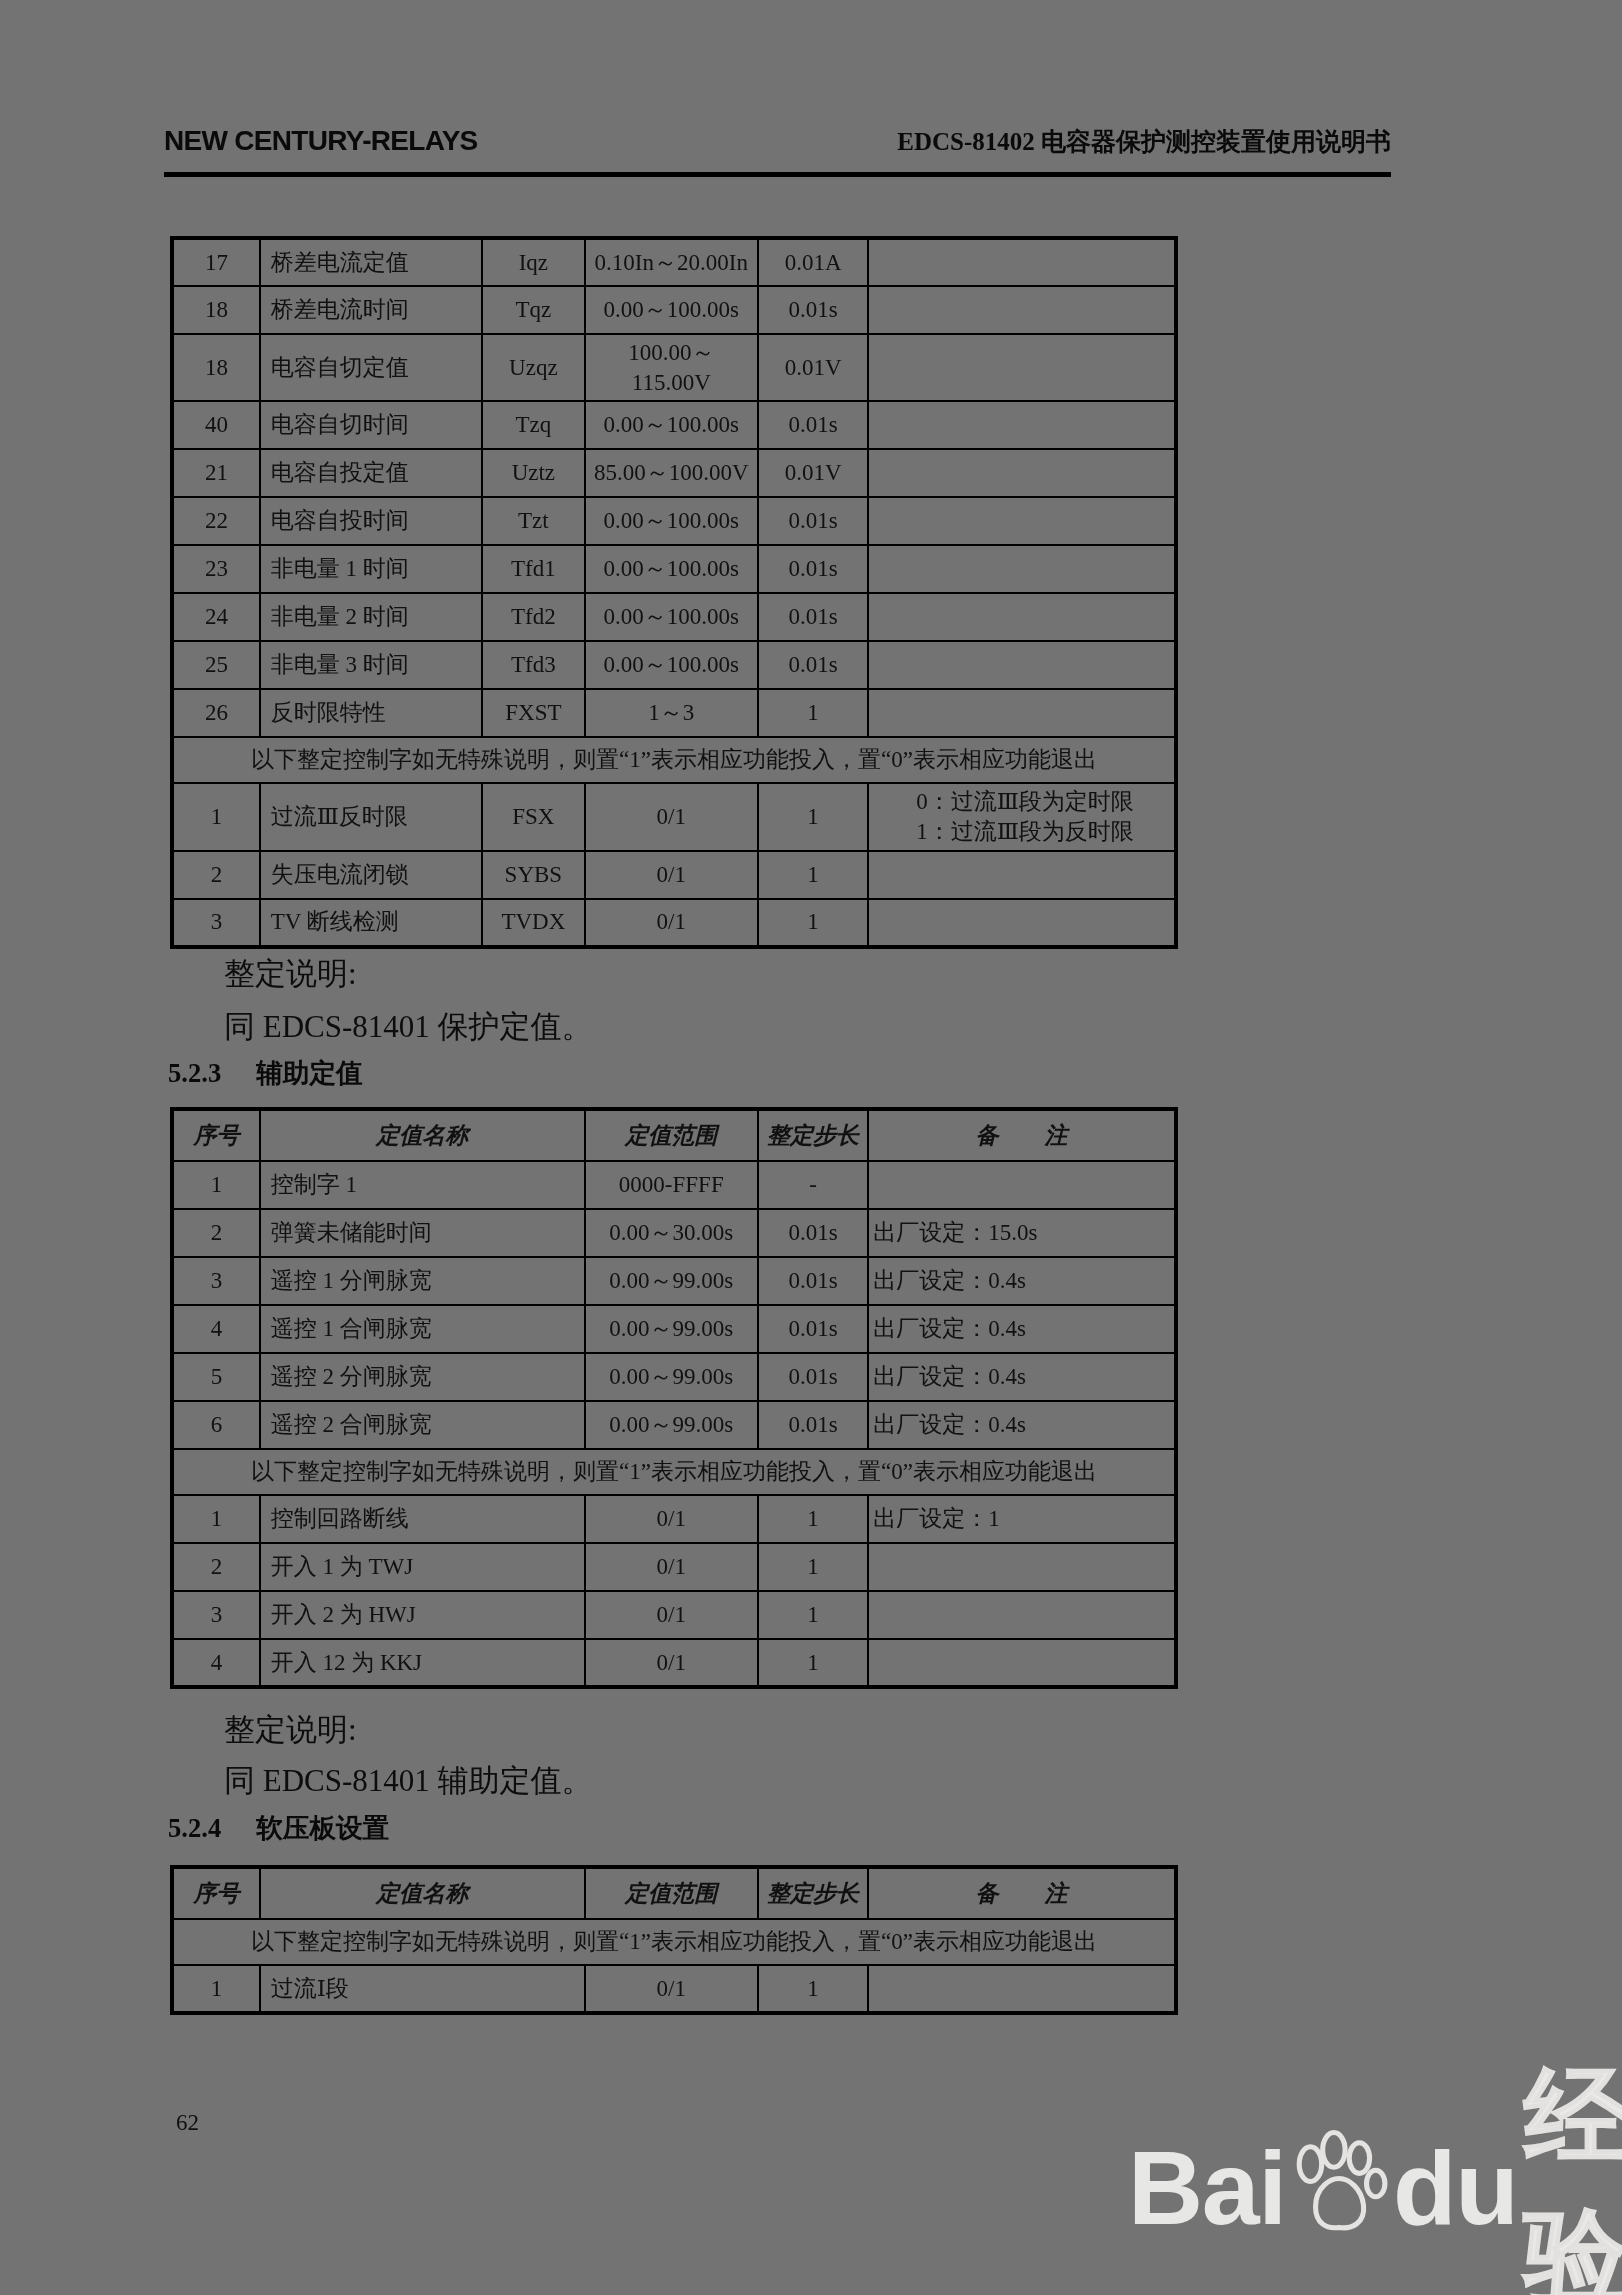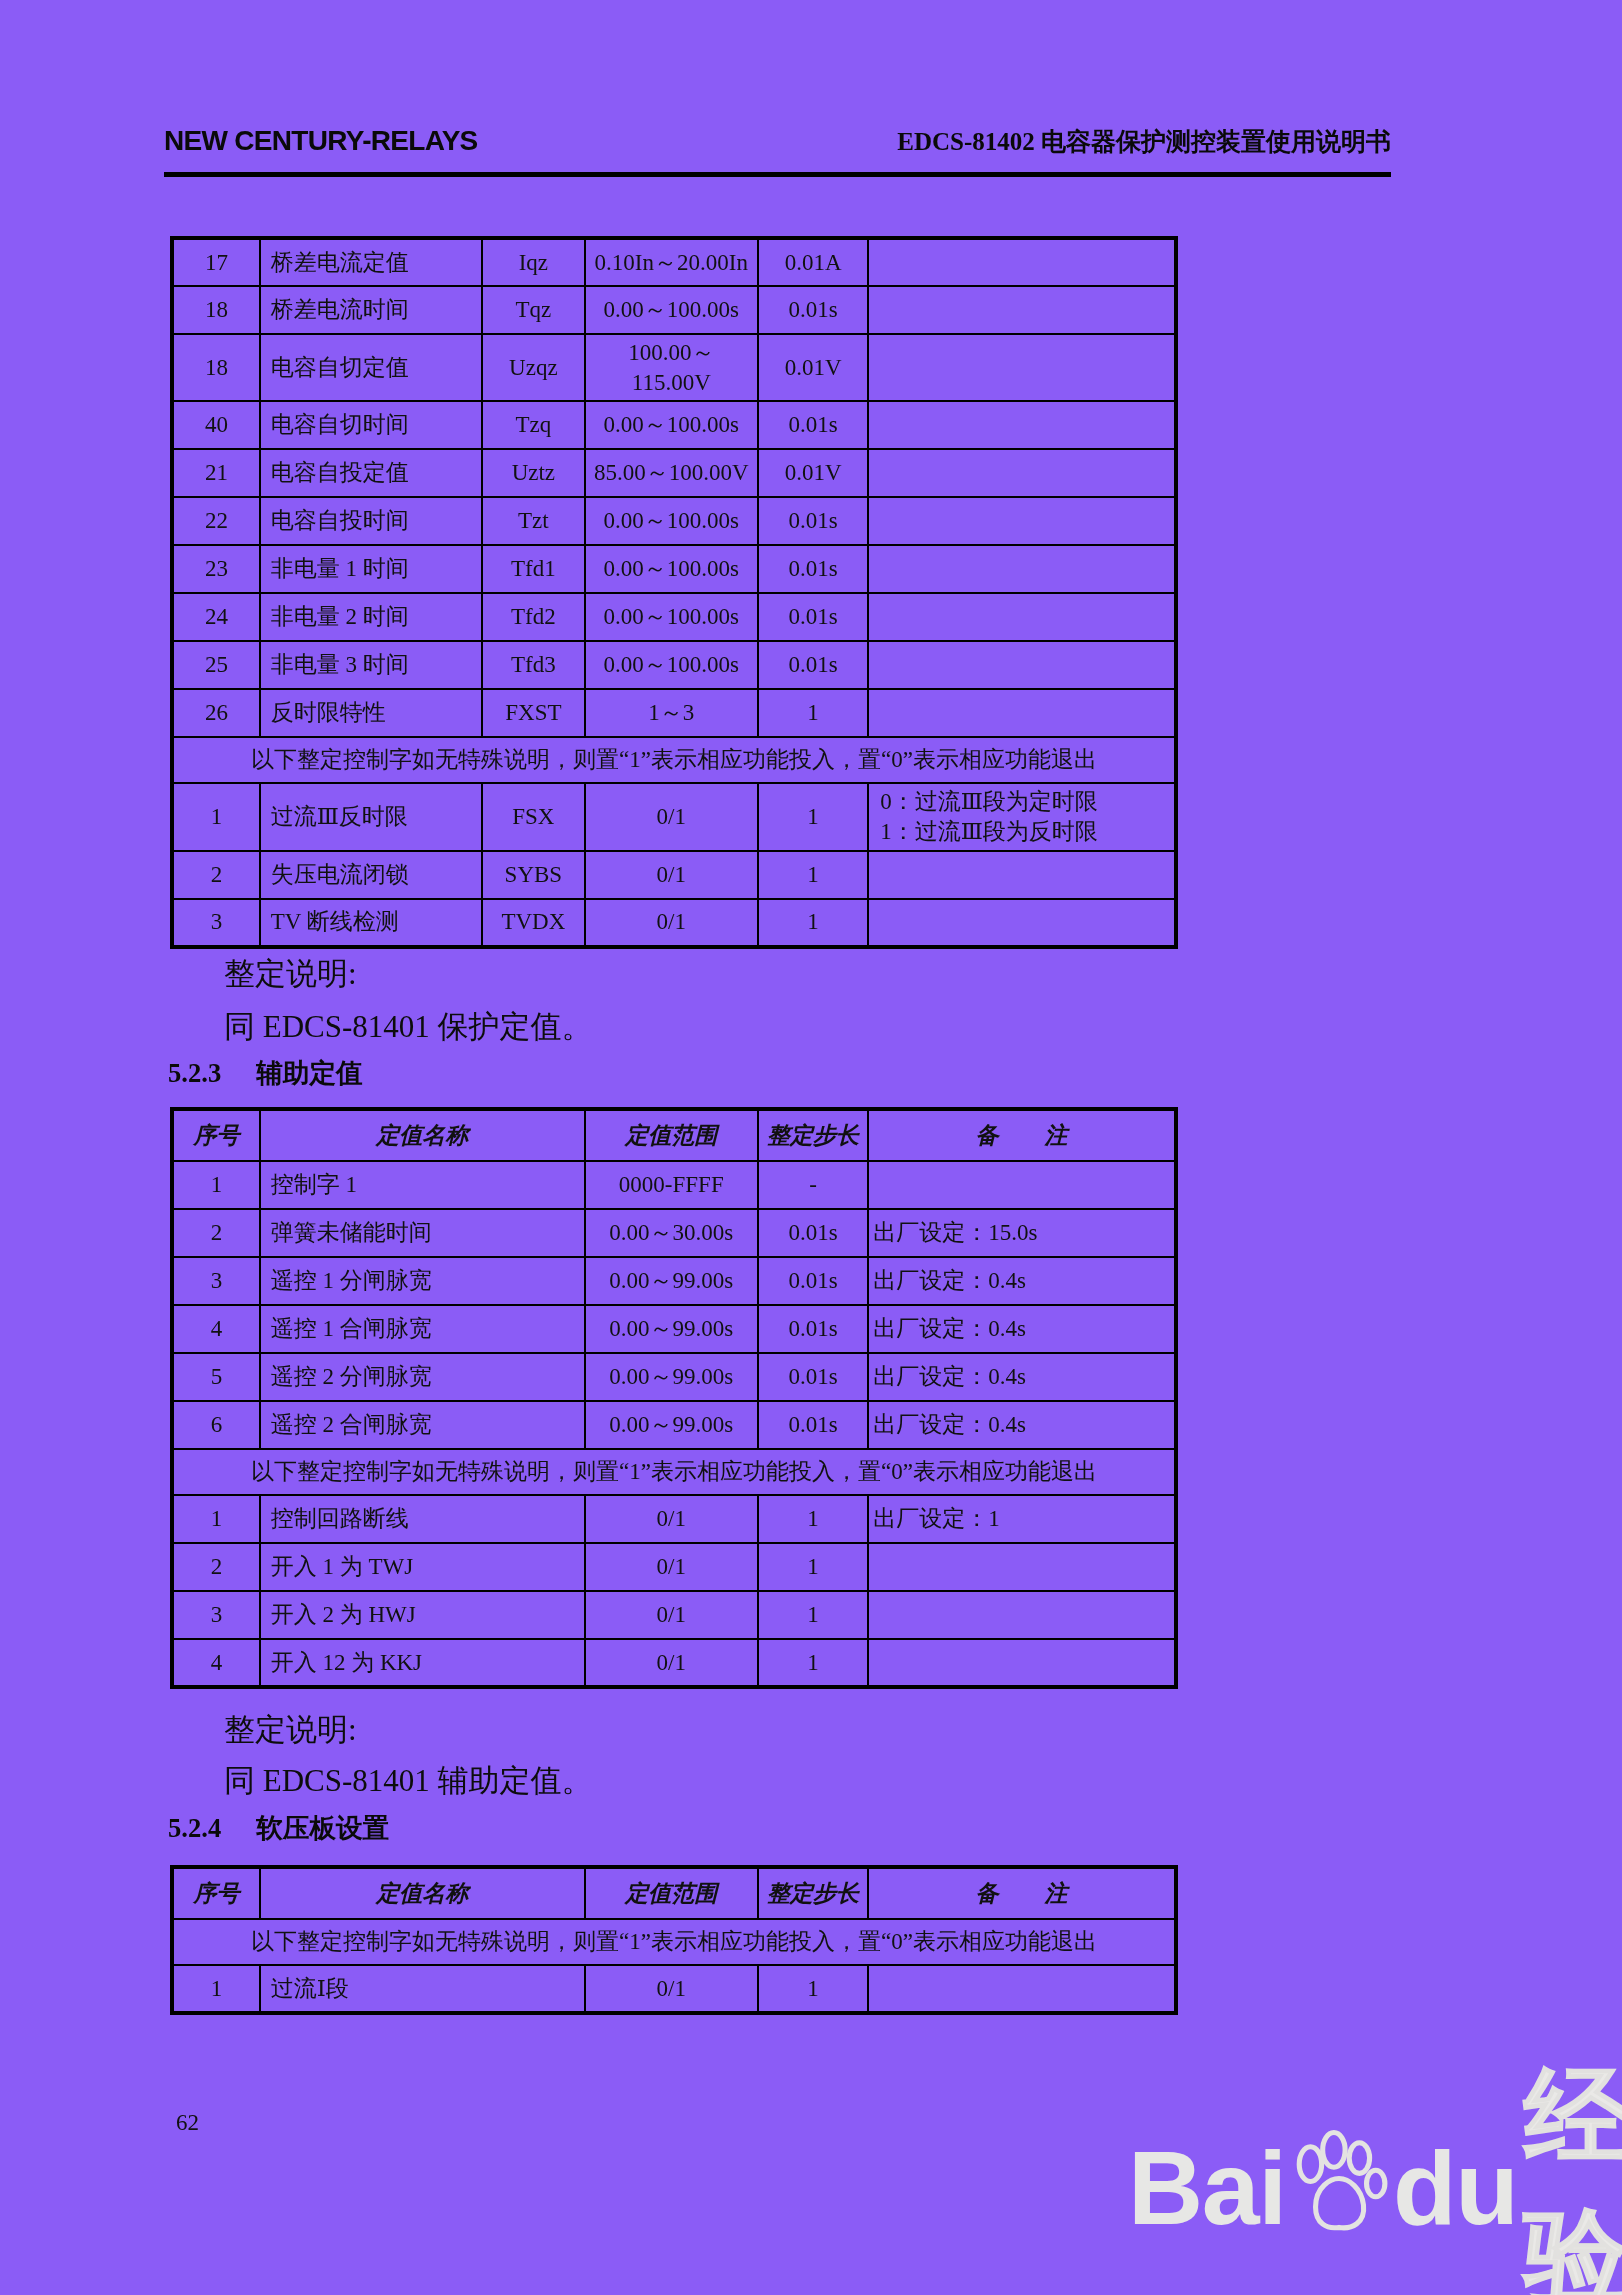--- a/index.html
+++ b/index.html
@@ -1,18 +1,18 @@
 <!DOCTYPE html>
 <html style="font-size:11px"><head>
 <meta charset="utf-8">
 <style>
   * { margin:0; padding:0; box-sizing:border-box; }
   html,body { background:#ffffff; }
   .page {
-    position:relative; width:1623px; height:2295px; background:#8b5cf6;
+    position:relative; width:1623px; height:2295px; background:#737373;
     font-family:"Liberation Serif","DejaVu Serif",serif; color:#111;
     overflow:hidden;
   }
   
   .header {
     position:absolute; left:164px; top:125px; width:1227px;
     display:flex; justify-content:space-between; align-items:baseline;
   }
   .brand {
     font-family:"Liberation Sans","DejaVu Sans",sans-serif;
@@ -27,21 +27,21 @@
     border-collapse:collapse; table-layout:fixed;
     border:4.8px solid #000;
   }
   table.tbl th, table.tbl td {
     border:2px solid #000; font-size:23px; line-height:30px;
     vertical-align:middle; padding:2.7px 4.1px; overflow:hidden;
   }
   table.tbl th { font-weight:bold; height:52px; text-align:center; white-space:pre;font-style:italic; }
   table.tbl td { height:48px; text-align:center; }
   table.t6 td:nth-child(2) { text-align:left; padding-left:9.5px; }
-  table.t6 td:nth-child(6) { text-align:left; padding-left:11px; white-space:pre-line; }
+  table.t6 td:nth-child(6) { text-align:center; padding-left:11px; white-space:pre-line; }
   table.t5 td:nth-child(2) { text-align:left; padding-left:9.5px; }
   table.t5 td:nth-child(5) { text-align:left; white-space:pre-line; }
   table.tbl td.note-cell { height:46px; text-align:center; padding-left:4.1px; white-space:normal; }
 
   
   .body-text { position:absolute; left:224px; font-size:31px; color:#0d0d0d; }
   .section-heading {
     position:absolute; left:168px; font-size:26.6px; font-weight:bold; color:#0a0a0a;
   }
   .section-heading .st { margin-left:35px; }

